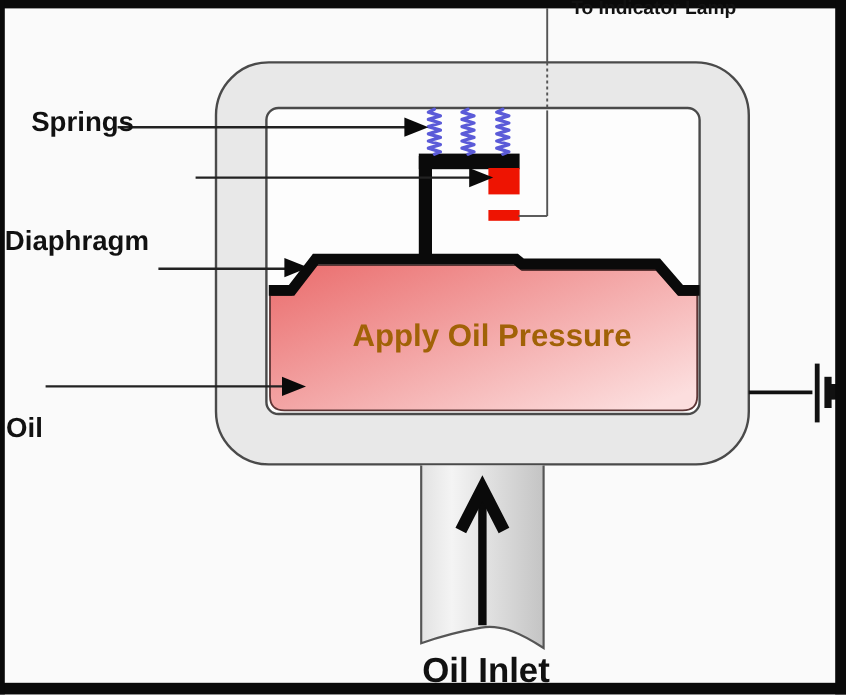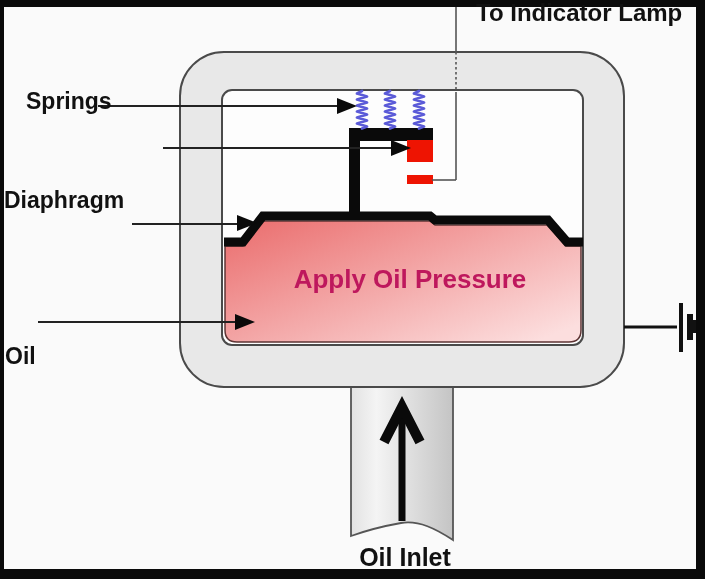--- a/index.html
+++ b/index.html
@@ -15,23 +15,23 @@
   #frame-right{left:696px;top:0;width:9px;height:579px;}
   svg{position:absolute;left:0;top:0;}
   .lbl{
     position:absolute;font-weight:bold;color:#111;
     font-size:23px;line-height:1.05;white-space:nowrap;
   }
   #lbl-springs{left:6px;top:89px;margin-left:20px;}
   #lbl-contact{left:4px;top:128px;}
   #lbl-diaphragm{left:4px;top:188px;}
   #lbl-oil{left:5px;top:300px;margin-top:44px;}
-  #lbl-lamp{left:476px;top:0px;font-size:24px;}
-  #lbl-apply{left:270px;top:266px;width:280px;text-align:center;font-size:26px;color:#be185d;}
-  #lbl-inlet{left:330px;top:544px;width:150px;text-align:center;font-size:25px;}
+  #lbl-lamp{left:476px;top:0px;font-size:16px;}
+  #lbl-apply{left:270px;top:266px;width:280px;text-align:center;font-size:26px;color:#a16207;}
+  #lbl-inlet{left:330px;top:544px;width:150px;text-align:center;font-size:29px;}
 </style>
 </head>
 <body>
 
 <div id="stage">
 
   <svg width="705" height="579" viewBox="0 0 705 579">
     <defs>
       <linearGradient id="oilGrad" x1="0" y1="0" x2="1" y2="0.85">
         <stop offset="0" stop-color="#ea6c6c"></stop>

